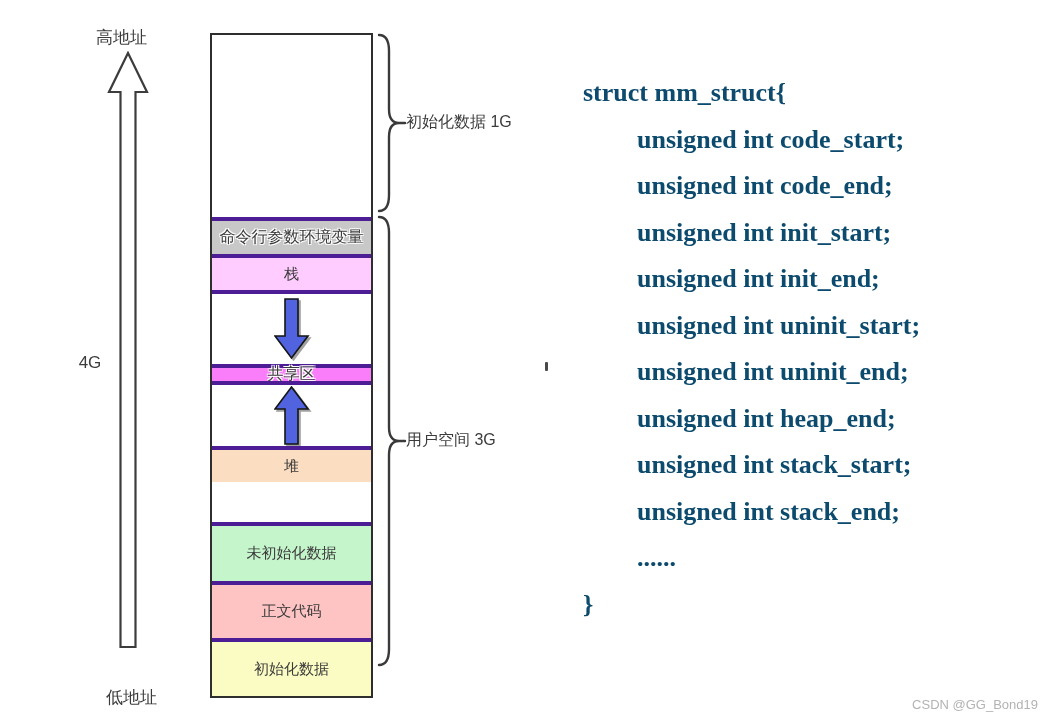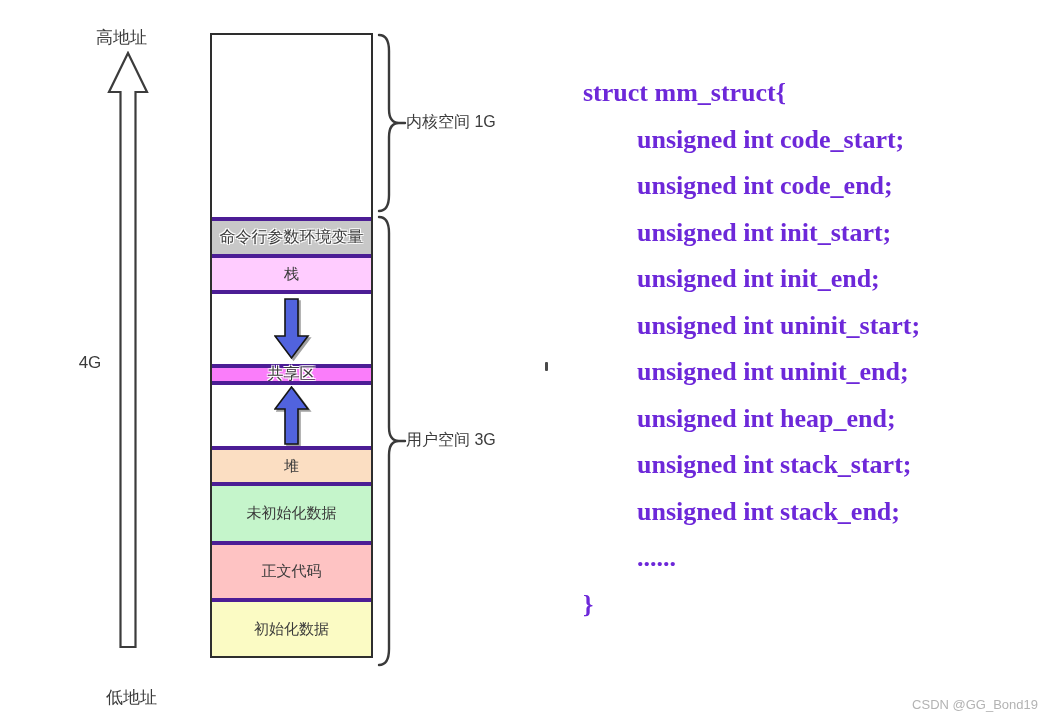--- a/index.html
+++ b/index.html
@@ -22,21 +22,21 @@
       text-shadow:1px 1px 0 #fff,-1px -1px 0 #fff,1px -1px 0 #fff,-1px 1px 0 #fff;}
   .growth-arrow{position:absolute;left:50%;top:50%;transform:translate(-50%,-50%);
       filter:drop-shadow(2.5px 2px 0 rgba(130,130,130,0.75));}
 
   .brace{position:absolute;left:377px;}
   .brace-label{position:absolute;left:406px;font-size:16px;color:#3b3b3b;white-space:nowrap;}
   #kernel-brace-label{top:112px;}
   #user-brace-label{top:430px;}
 
   #struct-code{position:absolute;left:583px;top:70px;
-      font-family:"Liberation Serif",serif;font-weight:bold;font-size:26px;color:#6d28d9;}
+      font-family:"Liberation Serif",serif;font-weight:bold;font-size:26px;color:#0c4a6e;}
   .code-line{height:46.5px;display:flex;align-items:center;white-space:pre;}
   .code-line.ind{padding-left:54px;}
 
   .stray-mark{position:absolute;left:545px;top:362px;width:3px;height:9px;
       background:#4a4a4a;border-radius:1px;}
 
   #watermark{position:absolute;right:6px;top:697px;font-size:13px;color:#b3b3b3;}
 </style>
 </head>
 <body>
@@ -68,32 +68,32 @@
         <span class="seg-label halo">共享区</span>
       </div>
       <div class="segment bt" style="height: 65px; background: rgb(255, 255, 255);">
         <svg width="36" height="60" viewBox="0 0 36 60" class="growth-arrow">
           <polygon points="17.5,1 34,23 24,23 24,58 11,58 11,23 1,23" fill="#5163DE" stroke="#151515" stroke-width="1.6"></polygon>
         </svg>
       </div>
       <div class="segment bt" style="height: 36px; background: rgb(251, 222, 194);">
         <span class="seg-label">堆</span>
       </div>
-      <div class="segment bt" style="height: 59px; background: rgb(197, 245, 203);">
+      <div class="segment bt" style="height: 59px; background: rgb(197, 245, 203); margin-top: 40px;">
         <span class="seg-label">未初始化数据</span>
       </div>
       <div class="segment bt" style="height: 57px; background: rgb(254, 195, 195);">
         <span class="seg-label">正文代码</span>
       </div>
       <div class="segment bt" style="height: 58px; background: rgb(251, 251, 196);">
         <span class="seg-label">初始化数据</span>
       </div>
     </div>
 
-  <div id="kernel-brace-label" class="brace-label">内核空间 1G</div>
+  <div id="kernel-brace-label" class="brace-label">初始化数据 1G</div>
   <div id="user-brace-label" class="brace-label">用户空间 3G</div>
 
   <div class="stray-mark"></div>
 
   <div id="struct-code">
       <div class="code-line">struct mm_struct{</div>
       <div class="code-line ind">unsigned int code_start;</div>
       <div class="code-line ind">unsigned int code_end;</div>
       <div class="code-line ind">unsigned int init_start;</div>
       <div class="code-line ind">unsigned int init_end;</div>

